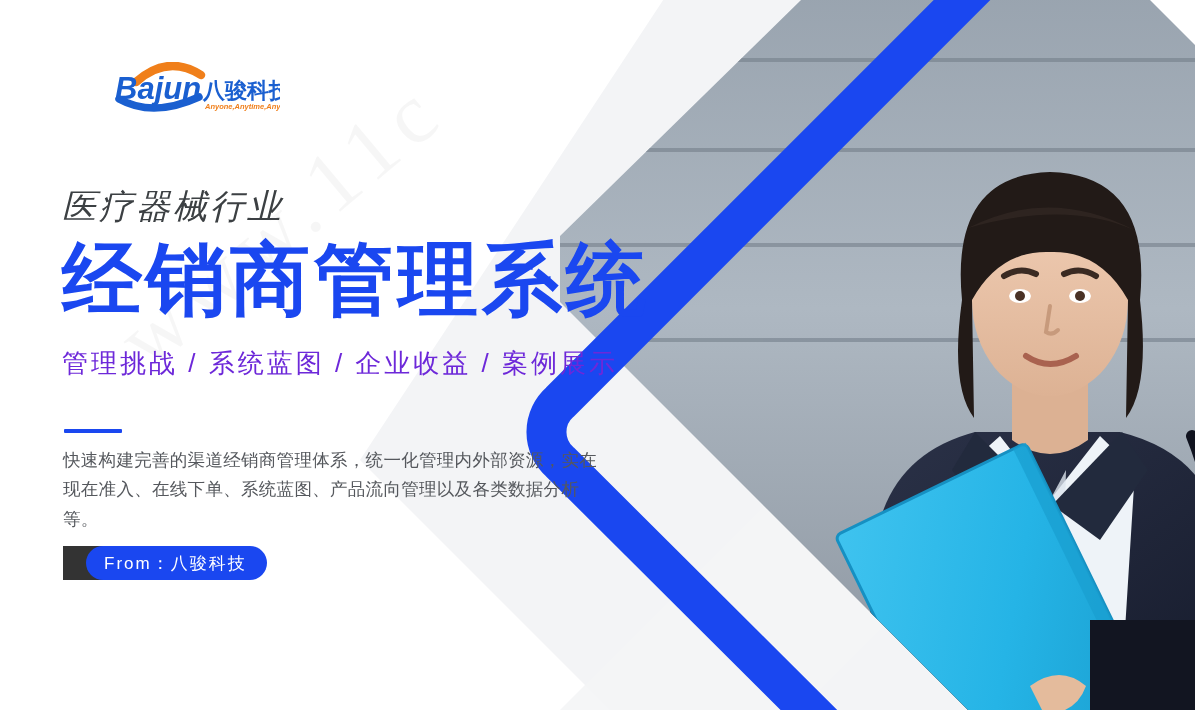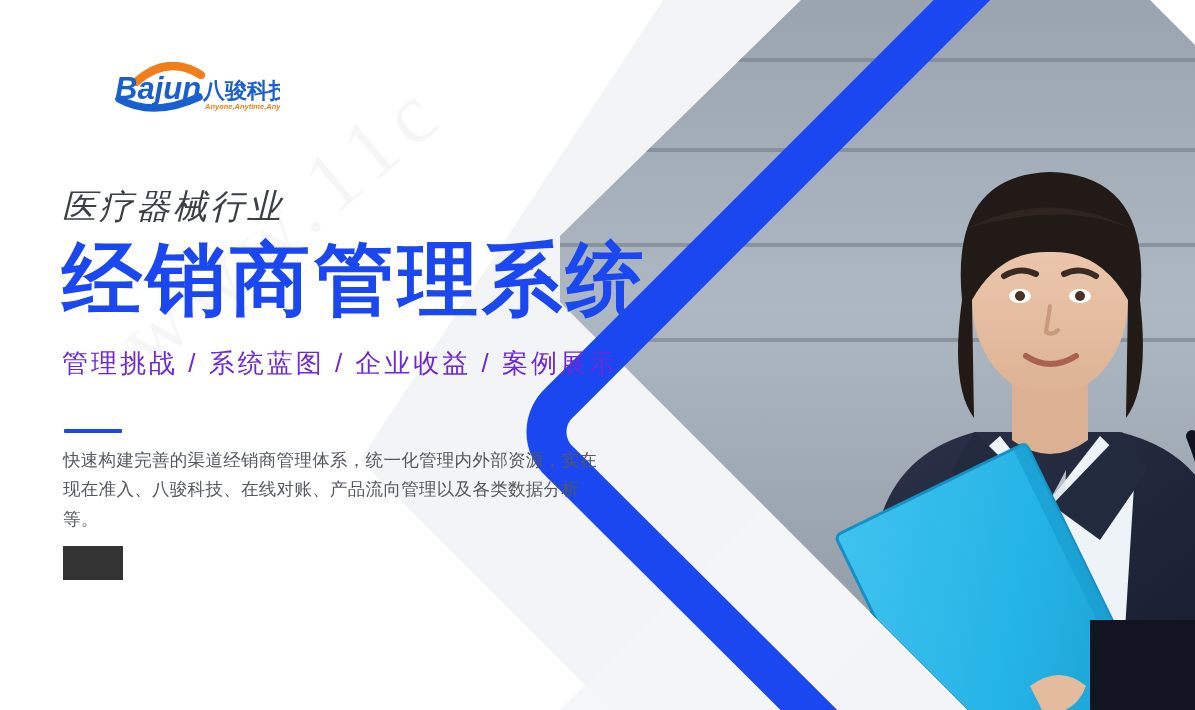--- a/index.html
+++ b/index.html
@@ -250,20 +250,21 @@
   <div id="content">
 
     <div id="eyebrow">医疗器械行业</div>
 
     <div id="headline">经销商管理系统</div>
 
     <div id="subline">管理挑战 / 系统蓝图 / 企业收益 / 案例展示</div>
 
     <div id="divider"></div>
 
-    <p id="paragraph">快速构建完善的渠道经销商管理体系，统一化管理内外部资源，实在现在准入、八骏科技、在线对账、产品流向管理以及各类数据分析等。</p>
+    <p id="paragraph">快速构建完善的渠道经销商管理体系，统一化管理内外部资源，实在现在准入、在线下单、系统蓝图、产品流向管理以及各类数据分析等。</p>
 
     <div id="from-badge">
       <span id="from-block"></span>
+      <span id="from-pill">From：八骏科技</span>
     </div>
 
   </div>
 </div>
 
 </body></html>

